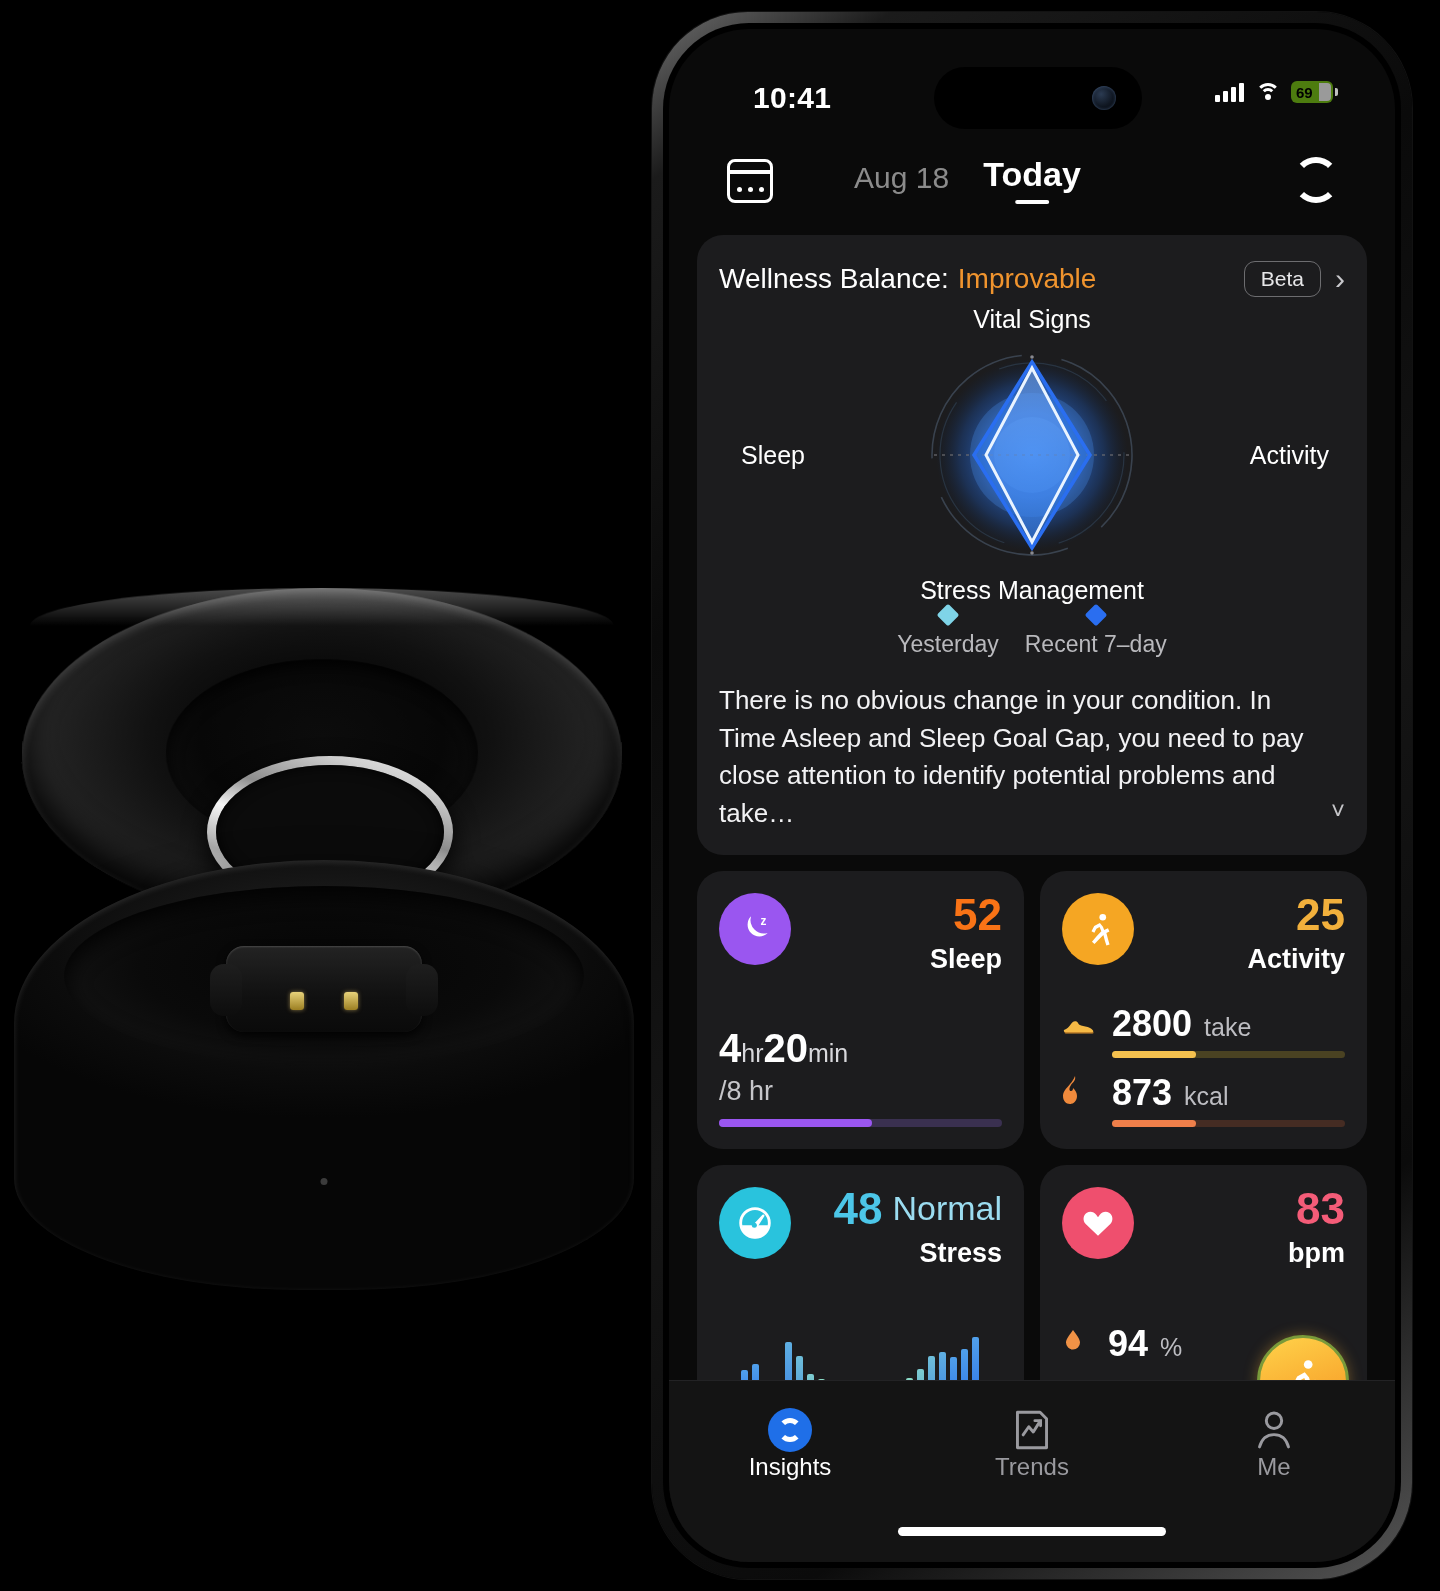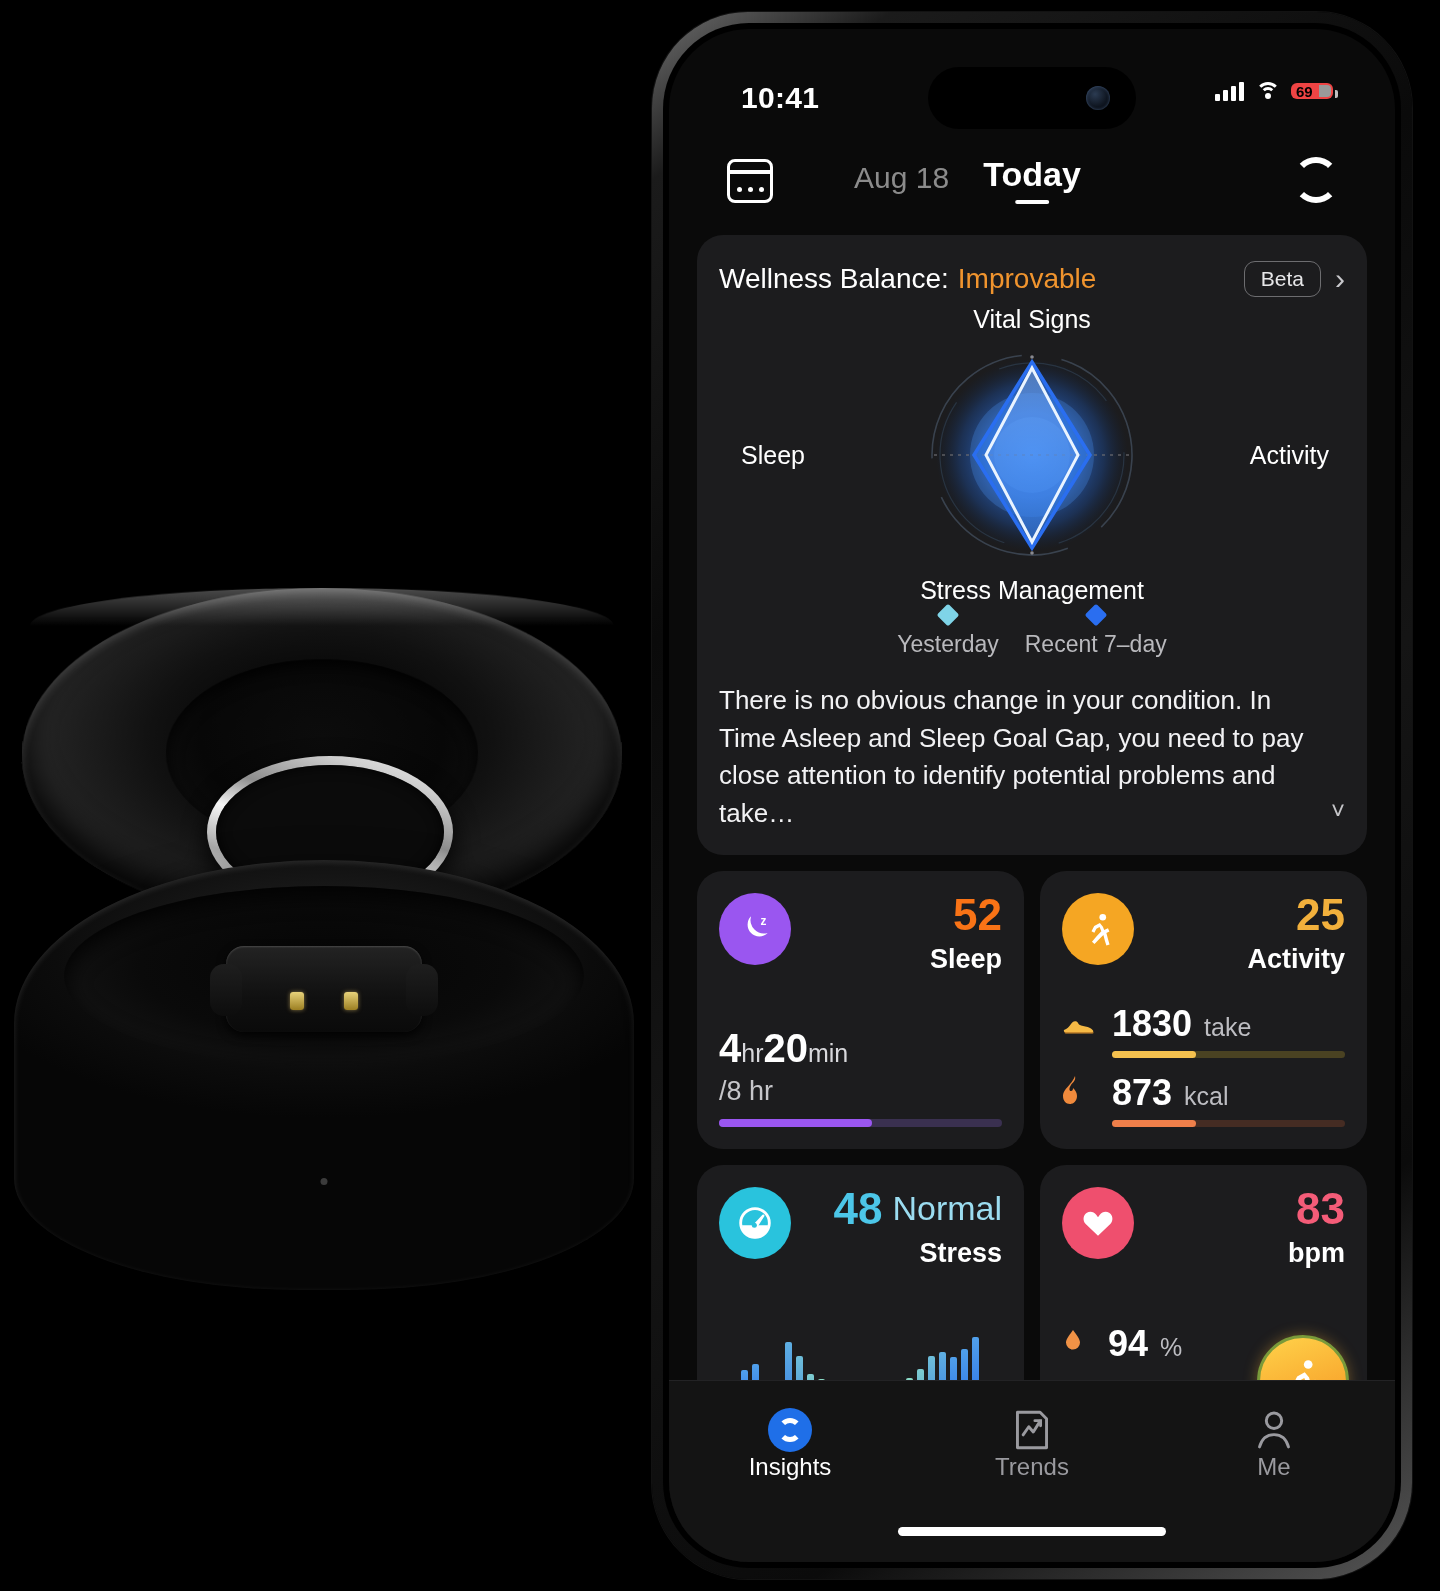--- a/index.html
+++ b/index.html
@@ -84,42 +84,42 @@
   }
   .phone-inner{
     position:relative; width:100%; height:100%; border-radius:86px;
     background:#000; overflow:hidden;
   }
   .screen{
     position:absolute; inset:6px; border-radius:80px; background:#0a0a0a; overflow:hidden;
   }
 
   
-  .statusbar{ position:absolute; top:0; left:0; right:0; height:96px;text-decoration:underline; }
+  .statusbar{ position:absolute; top:0; left:12px; right:0; height:96px;text-decoration:underline; }
   .clock{ position:absolute; left:72px; top:52px; color:#fff; font-size:30px; font-weight:600; letter-spacing:.3px;}
   .dyn-island{ position:absolute; left:50%; transform:translateX(-50%); top:38px;
     width:208px; height:62px; border-radius:34px; background:#000; }
   .dyn-cam{ position:absolute; right:26px; top:50%; transform:translateY(-50%);
     width:24px; height:24px; border-radius:50%;
     background:radial-gradient(circle at 38% 34%, #2b3b52 0%, #101722 55%, #05070a 100%);
     box-shadow:inset 0 0 3px rgba(120,160,220,.5);}
   .sb-right{ position:absolute; right:62px; top:52px; display:flex; align-items:center; gap:11px; }
   .bars{ display:flex; align-items:flex-end; gap:3px; height:20px; }
   .bars i{ display:block; width:5px; background:#fff; border-radius:1px; }
   .bars i:nth-child(1){height:7px}.bars i:nth-child(2){height:11px}
   .bars i:nth-child(3){height:15px}.bars i:nth-child(4){height:19px}
   .wifi{ position:relative; width:25px; height:19px; }
   .wifi span{ position:absolute; left:50%; transform:translateX(-50%); border:3px solid #fff;
     border-bottom-color:transparent; border-left-color:transparent; border-right-color:transparent;
     border-radius:50%; }
   .wifi .w1{ width:25px; height:25px; top:0; }
   .wifi .w2{ width:15px; height:15px; top:5px; }
   .wifi .w3{ width:6px; height:6px; top:11px; border:3px solid #fff; border-radius:50%;
     border-bottom-color:#fff; border-left-color:#fff; border-right-color:#fff; }
-  .batt{ position:relative; width:42px; height:16px; border-radius:6px; background:#ef4444;
+  .batt{ position:relative; width:42px; height:22px; border-radius:6px; background:#4d7c0f;
     display:flex; align-items:center; justify-content:flex-start; }
   .batt .num{ position:relative; color:#000; font-size:15px; font-weight:700; padding-left:5px; z-index:2; }
   .batt::after{ content:""; position:absolute; right:-5px; top:7px; width:3px; height:8px;
     border-radius:0 2px 2px 0; background:#fff; opacity:.75; }
   .batt .shade{ position:absolute; right:2px; top:2px; bottom:2px; width:12px; border-radius:0 4px 4px 0;
     background:#9a9a9a; }
 
   
   .navbar{ position:absolute; top:118px; left:0; right:0; height:80px; }
   .cal-icon{ position:absolute; left:58px; top:12px; width:46px; height:44px; border:3.5px solid #fff;
@@ -395,21 +395,21 @@
               </div>
               <div class="act-rows">
                 <div class="act-row">
                   <div class="act-line">
                     <span class="act-ic">
                       <svg width="34" height="22" viewBox="0 0 34 22">
                         <path d="M2 16c3-1 5-3 7-6 1.4-2.1 3.3-3.6 5.6-2.4 1.6.8 1.4 2.3 2.8 3.1 2 1.1 5.2 1.2 8.3 2.3 2.6.9 4.3 2 5.3 3.5.6.9.2 2-1 2H4c-1.4 0-2.6-.9-2-2.5z" fill="#f5b945"></path>
                         <path d="M2.6 18.2h28.8c.4.6.1 1.3-.9 1.3H4.2c-1 0-1.8-.5-1.6-1.3z" fill="#d98f2a"></path>
                       </svg>
                     </span>
-                    <span class="act-val">1830</span>
+                    <span class="act-val">2800</span>
                     <span class="act-unit">take</span>
                   </div>
                   <div class="act-track" style="background:#4a4222">
                     <div style="height:100%;width:36%;border-radius:4px;background:#f5c14e"></div>
                   </div>
                 </div>
                 <div class="act-row">
                   <div class="act-line">
                     <span class="act-ic">
                       <svg width="24" height="30" viewBox="0 0 24 30">

